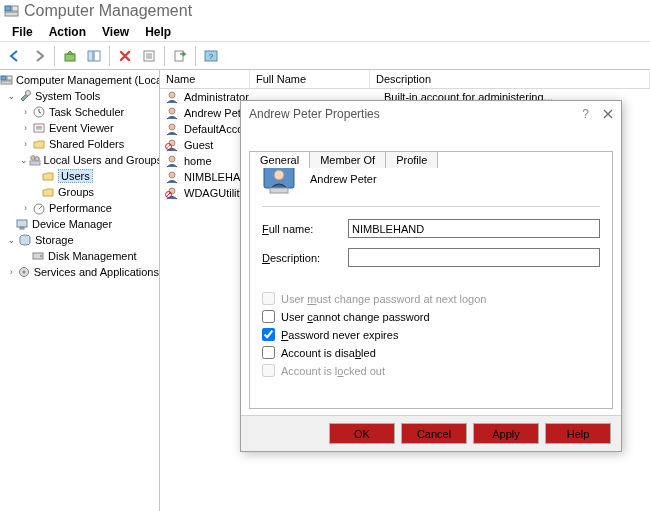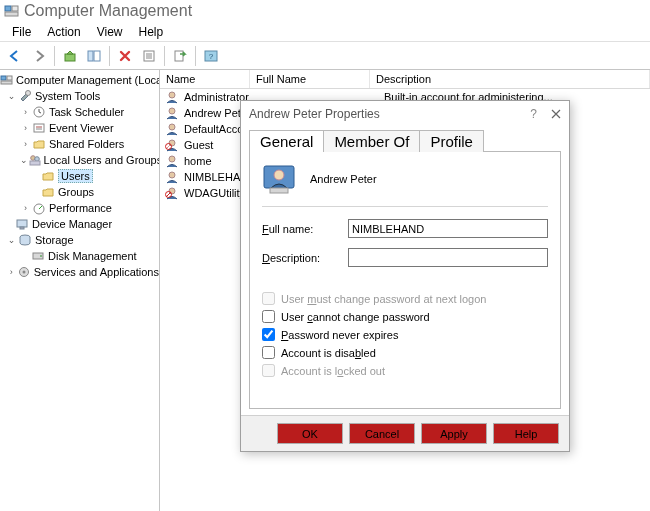--- a/index.html
+++ b/index.html
@@ -24,20 +24,21 @@
   }
   .titlebar .app-icon { width:16px; height:16px; margin-right:4px; display:inline-flex; align-items:center; justify-content:center;}
   .menubar {
     height: 20px;
     display: flex;
     align-items: center;
     padding: 0 4px;
     gap: 0;
     border-bottom: 1px solid #e0e0e0;
     font-size: 12px;
+    font-weight: bold;
   }
   .menu-item { padding: 2px 8px; }
   .toolbar {
     height: 28px;
     display: flex;
     align-items: center;
     padding: 0 4px;
     gap: 2px;
     border-bottom: 1px solid #c5c5c5;
   }
@@ -80,43 +81,43 @@
   .list-body{font-size:11px;}
   .list-row{display:flex;align-items:center;height:16px;}
   .list-row .icon{width:16px;height:16px;display:inline-flex;align-items:center;justify-content:center;margin:0 4px;}
   .list-row .cell.name{width:80px;overflow:hidden;white-space:nowrap;}
   .list-row .cell.fullname{width:120px;}
   .list-row .cell.desc{flex:1;white-space:nowrap;overflow:hidden;text-overflow:ellipsis;}
   
   .dialog {
     position:absolute;
     left:240px; top:100px;
-    width:330px; height:352px;
+    width:382px; height:352px;
     background:#fff;
     border:1px solid #9f9f9f;
     box-shadow:2px 2px 10px rgba(0,0,0,0.25);
     display:flex; flex-direction:column;
     font-size:11px;
   }
   .dlg-title{
     height:28px; display:flex; align-items:center;
     padding:0 8px; color:#555; font-size:12px;
     justify-content:space-between;
   }
   .dlg-title .right{display:flex;align-items:center;gap:14px;color:#888;}
   .dlg-body{flex:1; padding:0 8px 6px 8px;}
   .tabstrip{display:flex;align-items:flex-end;height:22px;margin-top:2px;position:relative;}
   .tab{
     border:1px solid #b9b9b9;
     border-bottom:none;
     padding:2px 10px;
     background:#f6f6f6;
-    font-size:15px;
+    font-size:11px;
     margin-right:-1px;
-    position:relative; top:1px;
+    position:relative; top:17px;
   }
   .tab.active{background:#fff;z-index:2;}
   .tabpanel{border:1px solid #b9b9b9;height:258px;padding:10px 12px;background:#fff;}
   .user-ident{display:flex;align-items:center;gap:14px;margin-bottom:10px;}
   .user-ident .avatar{width:34px;height:34px;}
   .hr{border:0;border-top:1px solid #d5d5d5;margin:4px 0 12px 0;}
   .field-row{display:flex;align-items:center;margin-bottom:10px;}
   .field-row label{width:86px;}
   .field-row input[type=text]{flex:1;border:1px solid #767676;height:19px;padding:1px 3px;font-family:inherit;font-size:11px;}
   .check-row{display:flex;align-items:center;margin:5px 0;gap:6px;}

